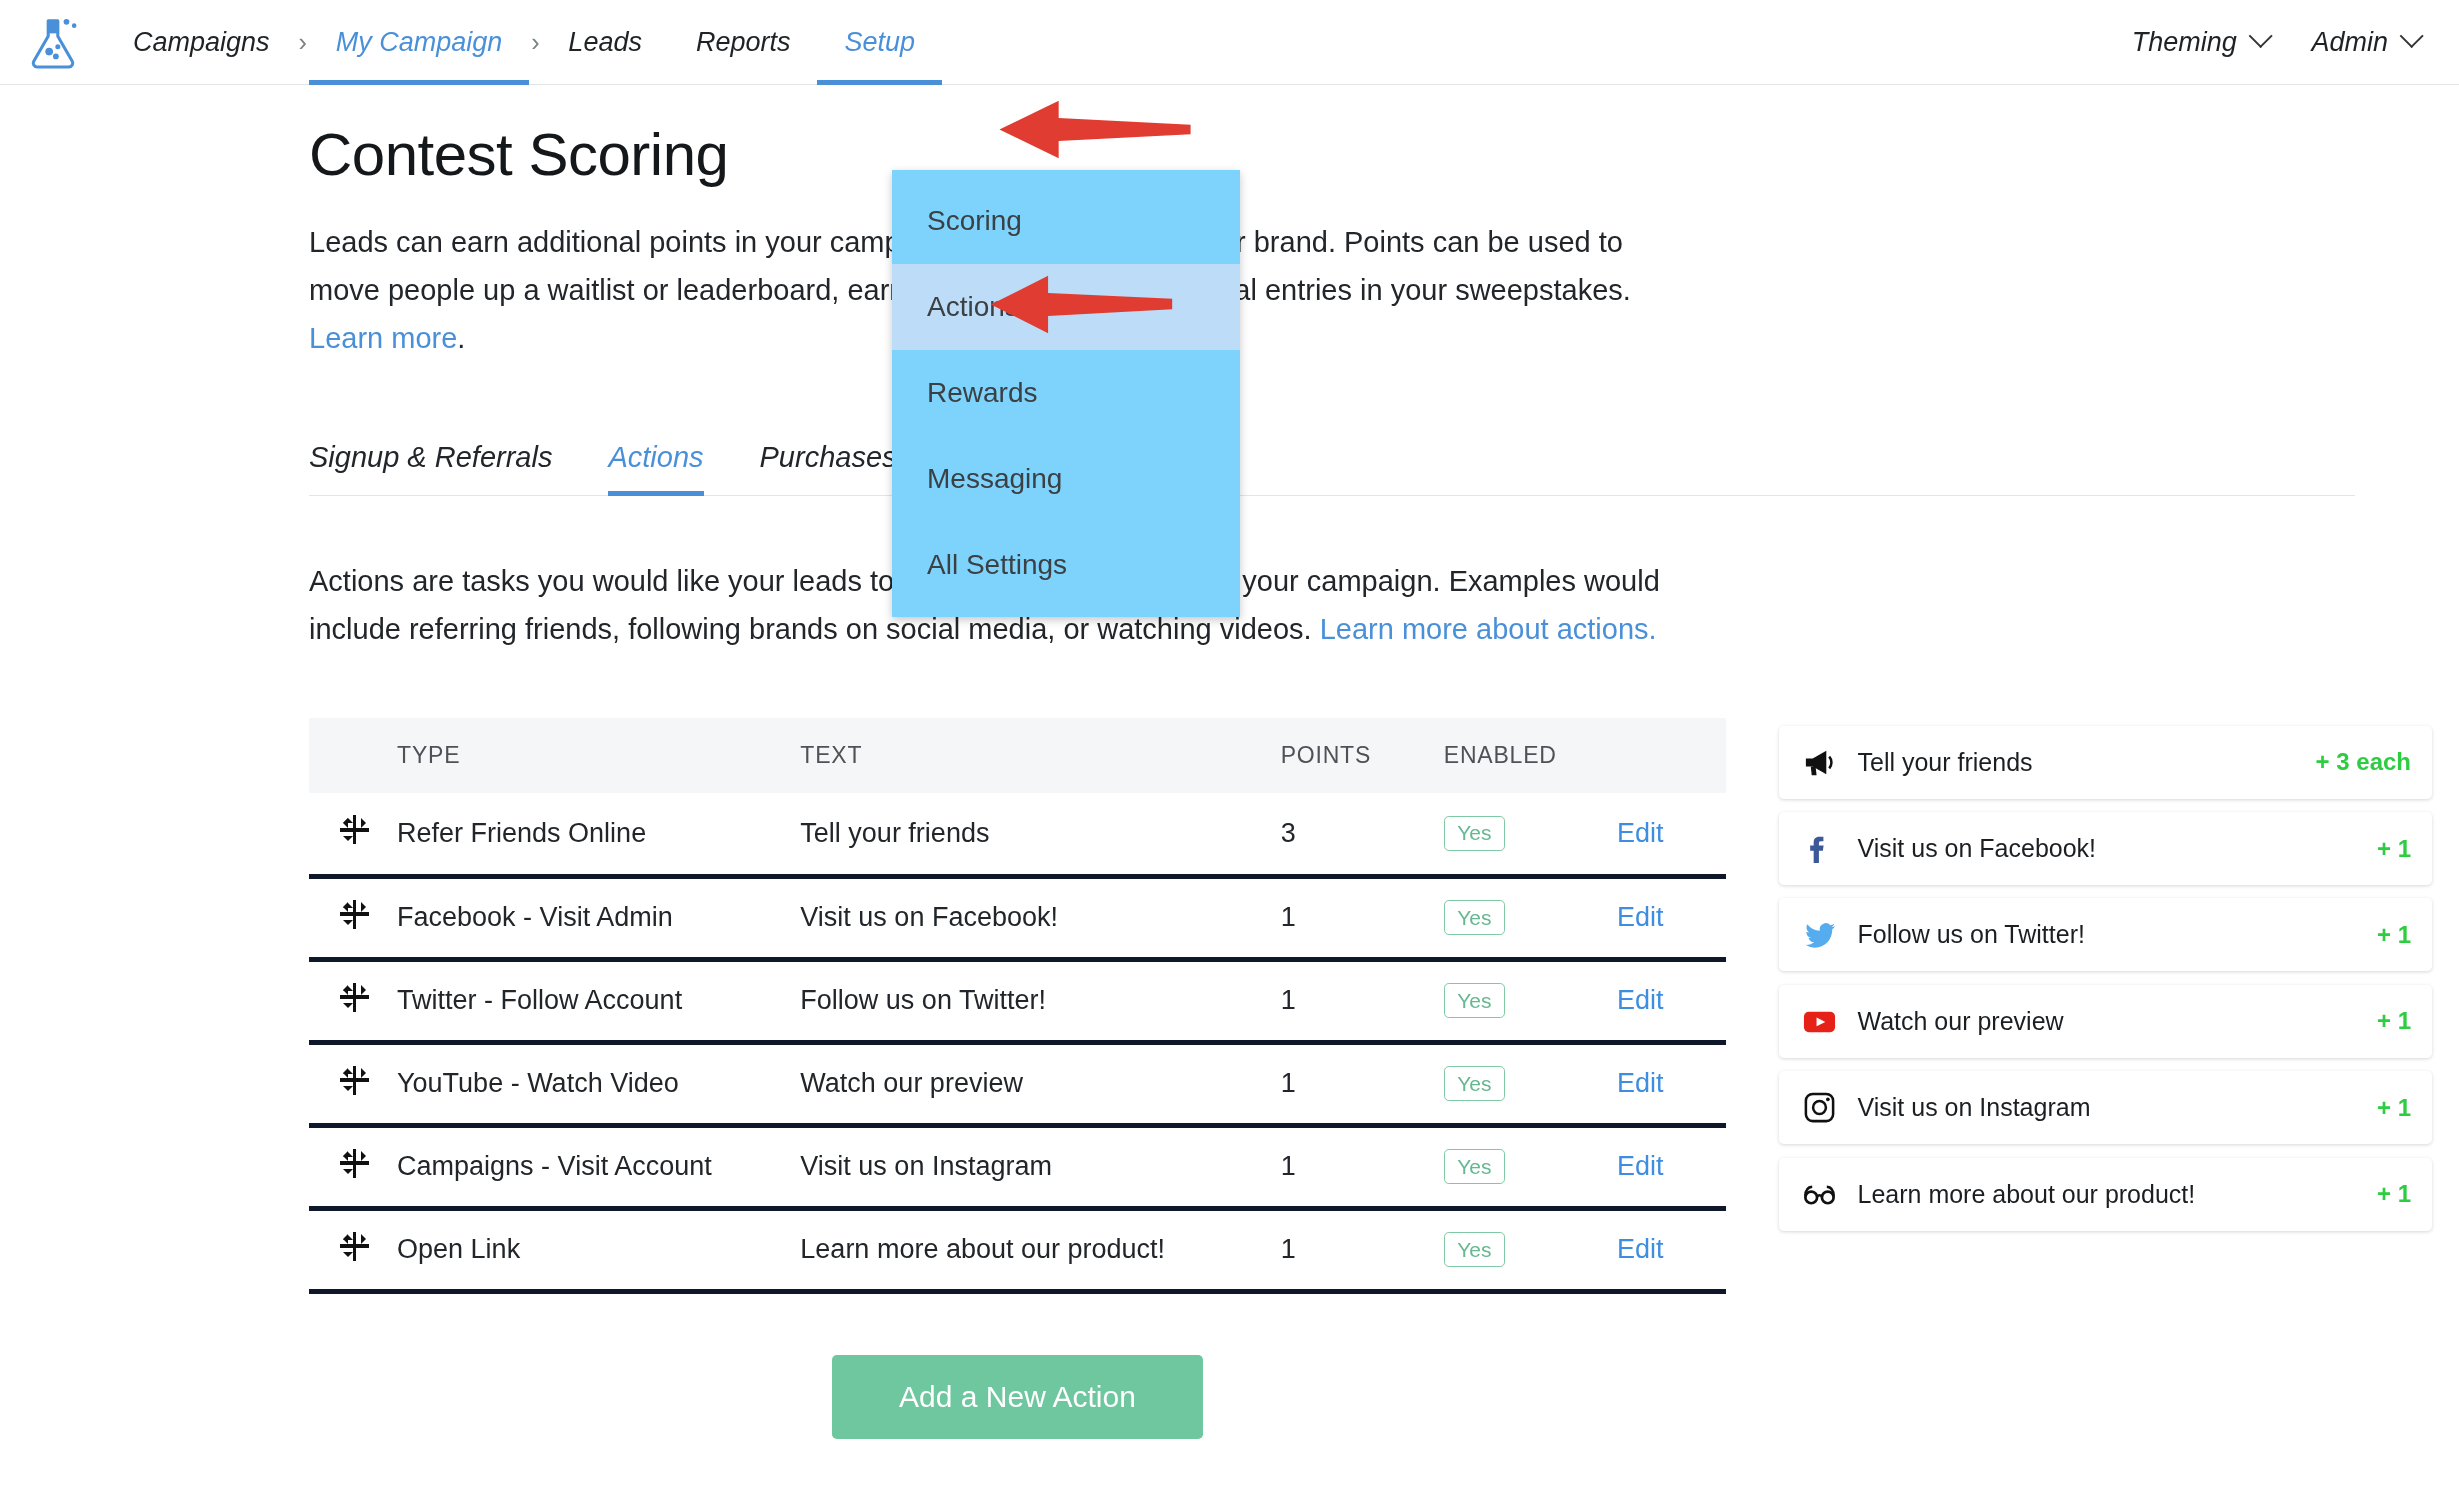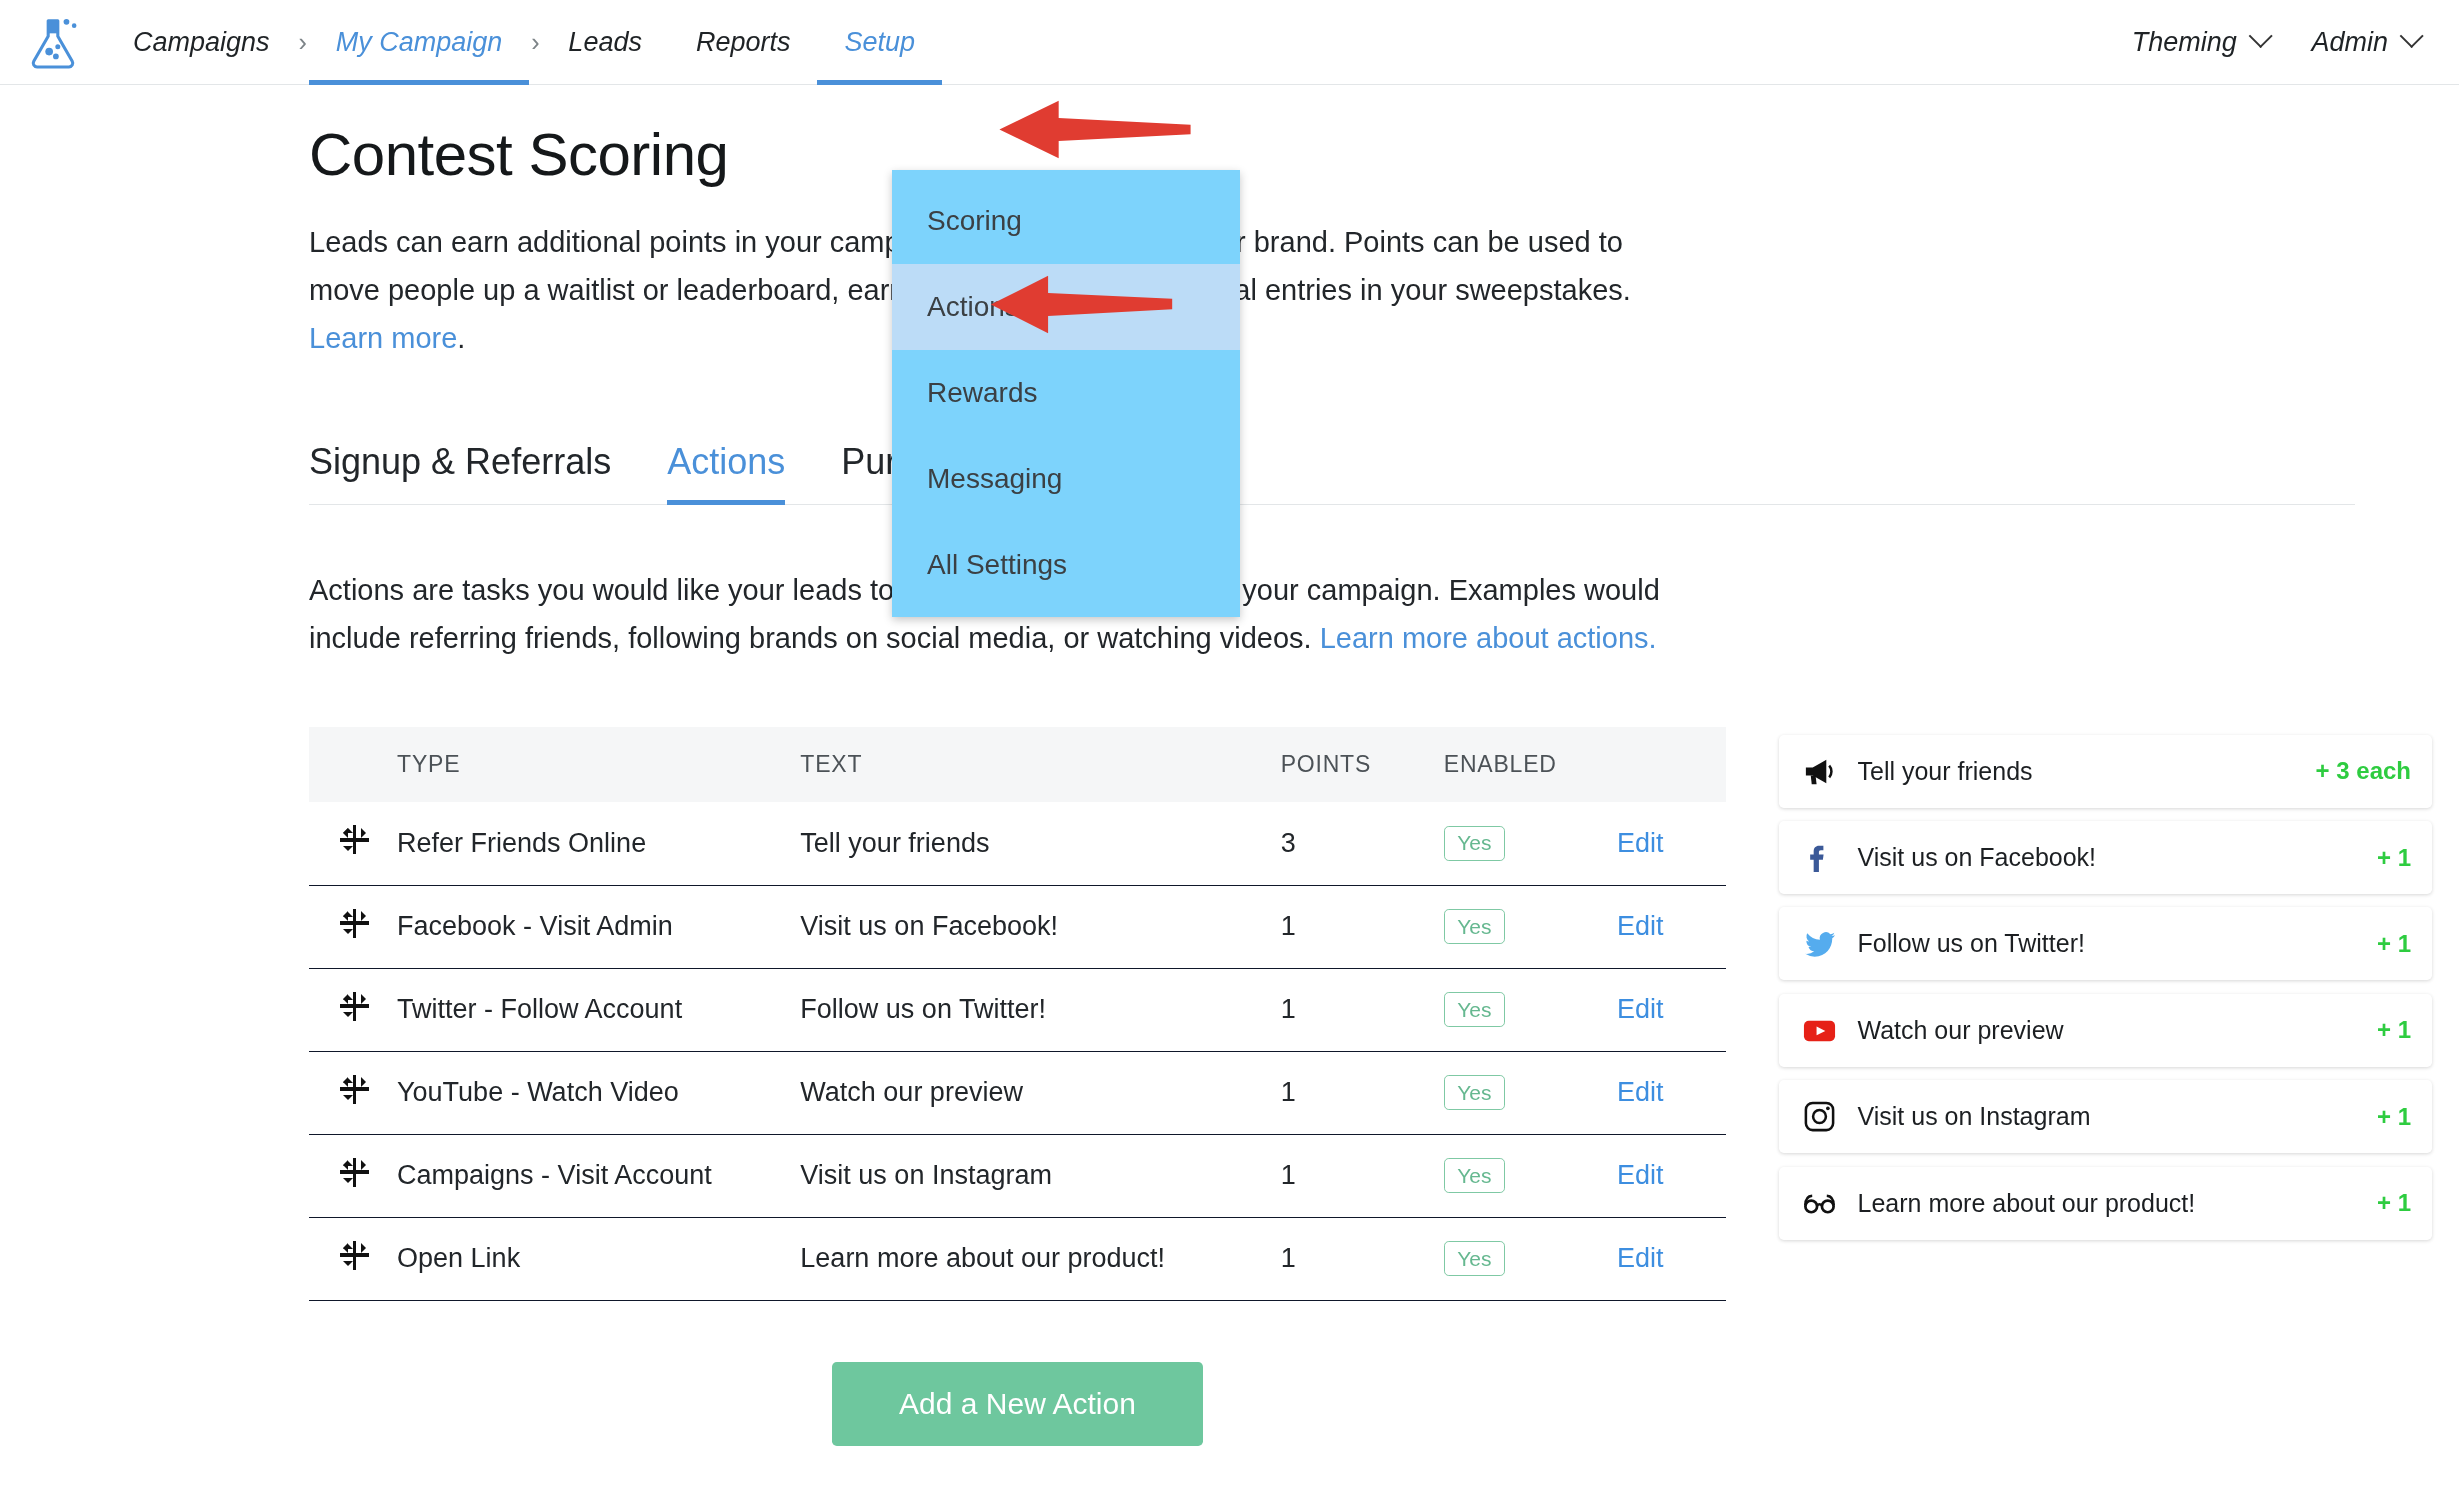--- a/index.html
+++ b/index.html
@@ -103,27 +103,28 @@
 
   
   .tabs {
     margin-top: 79px;
     border-bottom: 1px solid #e3e6e8;
     display: flex;
     align-items: flex-end;
     width: 2046px;
   }
   .tab {
-    font-size: 36px;
+    font-size: 29px;
     color: #22262a;
     padding: 0 0 21px 0;
     margin-right: 56px;
     cursor: pointer;
     position: relative;
     white-space: nowrap;
+    font-style: italic;
   }
   .tab.active { color: #4a90d9; }
   .tab.active::after {
     content: "";
     position: absolute;
     left: 0; right: 0; bottom: -1px;
     height: 4.8px;
     background: #4a90d9;
   }
 
@@ -163,21 +164,21 @@
     letter-spacing: 0.8px;
     height: 75px;
     padding: 0;
     vertical-align: middle;
   }
   table.actions tbody td {
     font-size: 27px;
     color: #22262a;
     height: 83px;
     padding: 0;
-    border-bottom: 1px solid #0f172a;
+    border-bottom: 5px solid #0f172a;
     vertical-align: middle;
   }
   .c-handle { width: 88px; padding-left: 31px !important; }
   .c-type   { width: 403px; }
   .c-text   { width: 480px; }
   .c-points { width: 163px; }
   .c-enabled{ width: 173px; }
   .c-edit   { width: 109px; }
 
   .drag-icon {

